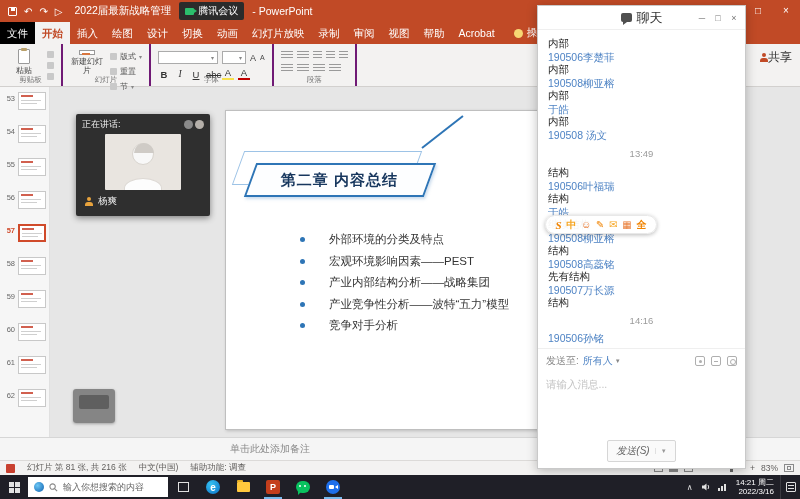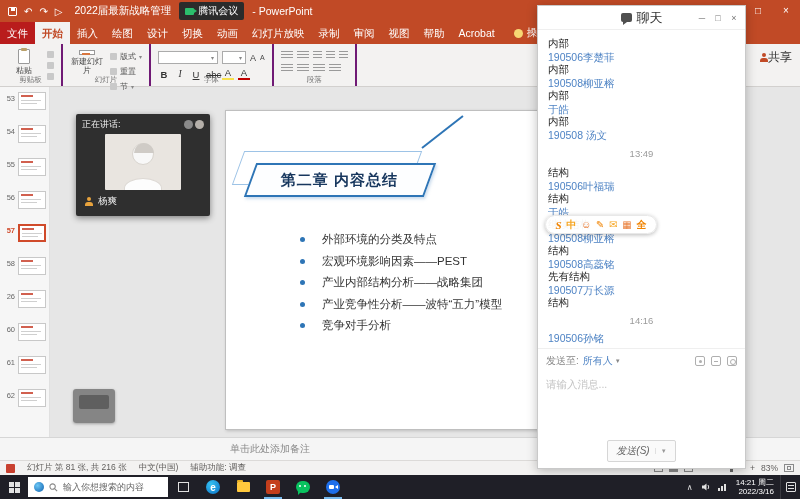--- a/index.html
+++ b/index.html
@@ -16,21 +16,21 @@
   .meeting-chip{display:flex;align-items:center;gap:4px;background:#2B2B2B;border-radius:2px;padding:2px 6px;margin-left:8px;font-size:10px;}
   .cam-icon{width:9px;height:7px;background:#2BBE6C;border-radius:1px;position:relative;}
   .cam-icon::after{content:"";position:absolute;right:-3px;top:1px;border-left:3px solid #2BBE6C;border-top:2.5px solid transparent;border-bottom:2.5px solid transparent;}
   .app-suffix{margin-left:8px;font-size:10.5px;white-space:nowrap;}
   .win-controls{margin-left:auto;display:flex;height:100%;}
   .win-controls span{width:28px;text-align:center;font-size:10px;line-height:22px;}
 
   .tabrow{position:absolute;left:0;top:22px;right:0;height:22px;background:#C14A26;display:flex;align-items:stretch;color:#fff;}
   .tabs{display:flex;}
   .tab{font-size:10.5px;line-height:22px;padding:0 7px;white-space:nowrap;cursor:default;}
-  .tab.file{background:#b91c1c;}
+  .tab.file{background:#000000;}
   .tab.active{background:#F3F2F1;color:#C14A26;font-weight:bold;}
   .tellme{display:flex;align-items:center;gap:4px;margin-left:12px;font-size:10.5px;}
   .bulb{width:9px;height:9px;border-radius:50%;background:#F7D774;}
 
   .ribbon{position:absolute;left:0;top:44px;right:0;height:43px;background:#F3F2F1;border-bottom:1px solid #D2D0CE;}
   .ribbon-inner{display:flex;height:100%;}
   .rgroup{position:relative;height:100%;border-right:2px solid #701a75;padding:3px 7px 11px;display:flex;gap:6px;}
   .group-label{position:absolute;bottom:1px;left:0;right:0;text-align:center;font-size:7.5px;color:#777;white-space:nowrap;}
   .bigbtn{display:flex;flex-direction:column;align-items:center;width:34px;}
   .bigbtn .blab{font-size:8px;color:#444;margin-top:2px;text-align:center;line-height:9px;}
@@ -74,21 +74,21 @@
   .thumb-item.selected .thumb-box{border:2px solid #D04A2A;}
   .thumb-item.selected .thumb-num{color:#D04A2A;font-weight:bold;}
 
   
   .slide{position:absolute;left:225px;top:110px;width:330px;height:320px;background:#fff;border:1px solid #BFBFBF;box-shadow:1px 1px 3px rgba(0,0,0,.18);z-index:1;}
   .deco-back{position:absolute;left:12px;top:40px;width:178px;height:34px;border:1px solid #9DC3E6;transform:skewX(-20deg);}
   .deco-line{position:absolute;left:196px;top:36px;width:52px;height:2px;background:#2E75B6;transform:rotate(-38deg);transform-origin:left center;}
   .title-shape{position:absolute;left:24px;top:52px;width:180px;height:34px;border:2px solid #2E75B6;background:#FDFEFF;transform:skewX(-20deg);box-shadow:2px 2px 3px rgba(46,117,182,.25);display:flex;align-items:center;justify-content:center;}
   .title-shape .unskew{transform:skewX(20deg);font-size:15px;font-weight:bold;color:#17375E;letter-spacing:1px;white-space:nowrap;}
   .bullets{position:absolute;left:74px;top:118px;list-style:none;}
-  .bullets li{display:flex;align-items:center;gap:17px;height:21.5px;font-size:11.5px;color:#333;white-space:nowrap;}
+  .bullets li{display:flex;align-items:center;gap:24px;height:21.5px;font-size:11.5px;color:#333;white-space:nowrap;}
   .dot{width:5px;height:5px;border-radius:50%;background:#2E75B6;flex:none;}
 
   .notes{position:absolute;left:0;right:0;bottom:15px;height:23px;background:#F5F5F5;border-top:1px solid #D6D6D6;font-size:10px;color:#8A8A8A;display:flex;align-items:center;padding-left:230px;}
 
   .statusbar{position:absolute;left:0;right:0;bottom:0;height:15px;background:#F3F2F1;border-top:1px solid #DCDAD8;display:flex;align-items:center;font-size:8.5px;color:#605E5C;padding:0 6px;gap:12px;}
   .spell-icon{width:9px;height:9px;background:#C8402F;border-radius:1px;flex:none;}
   .status-right{margin-left:auto;display:flex;align-items:center;gap:6px;}
   .vicon{width:9px;height:8px;border:1px solid #8A8A8A;display:inline-block;}
   .vicon.b{background:#8A8A8A;}
   .ztrack{width:34px;height:1px;background:#999;position:relative;display:inline-block;}
@@ -368,21 +368,21 @@
         </div>
         <div class="thumb-item">
           <span class="thumb-num">58</span>
           <span class="thumb-box">
             <i class="l1"></i>
             <i class="l2"></i>
             <i class="l3"></i>
           </span>
         </div>
         <div class="thumb-item">
-          <span class="thumb-num">26</span>
+          <span class="thumb-num">59</span>
           <span class="thumb-box">
             <i class="l1"></i>
             <i class="l2"></i>
             <i class="l3"></i>
           </span>
         </div>
         <div class="thumb-item">
           <span class="thumb-num">60</span>
           <span class="thumb-box">
             <i class="l1"></i>

